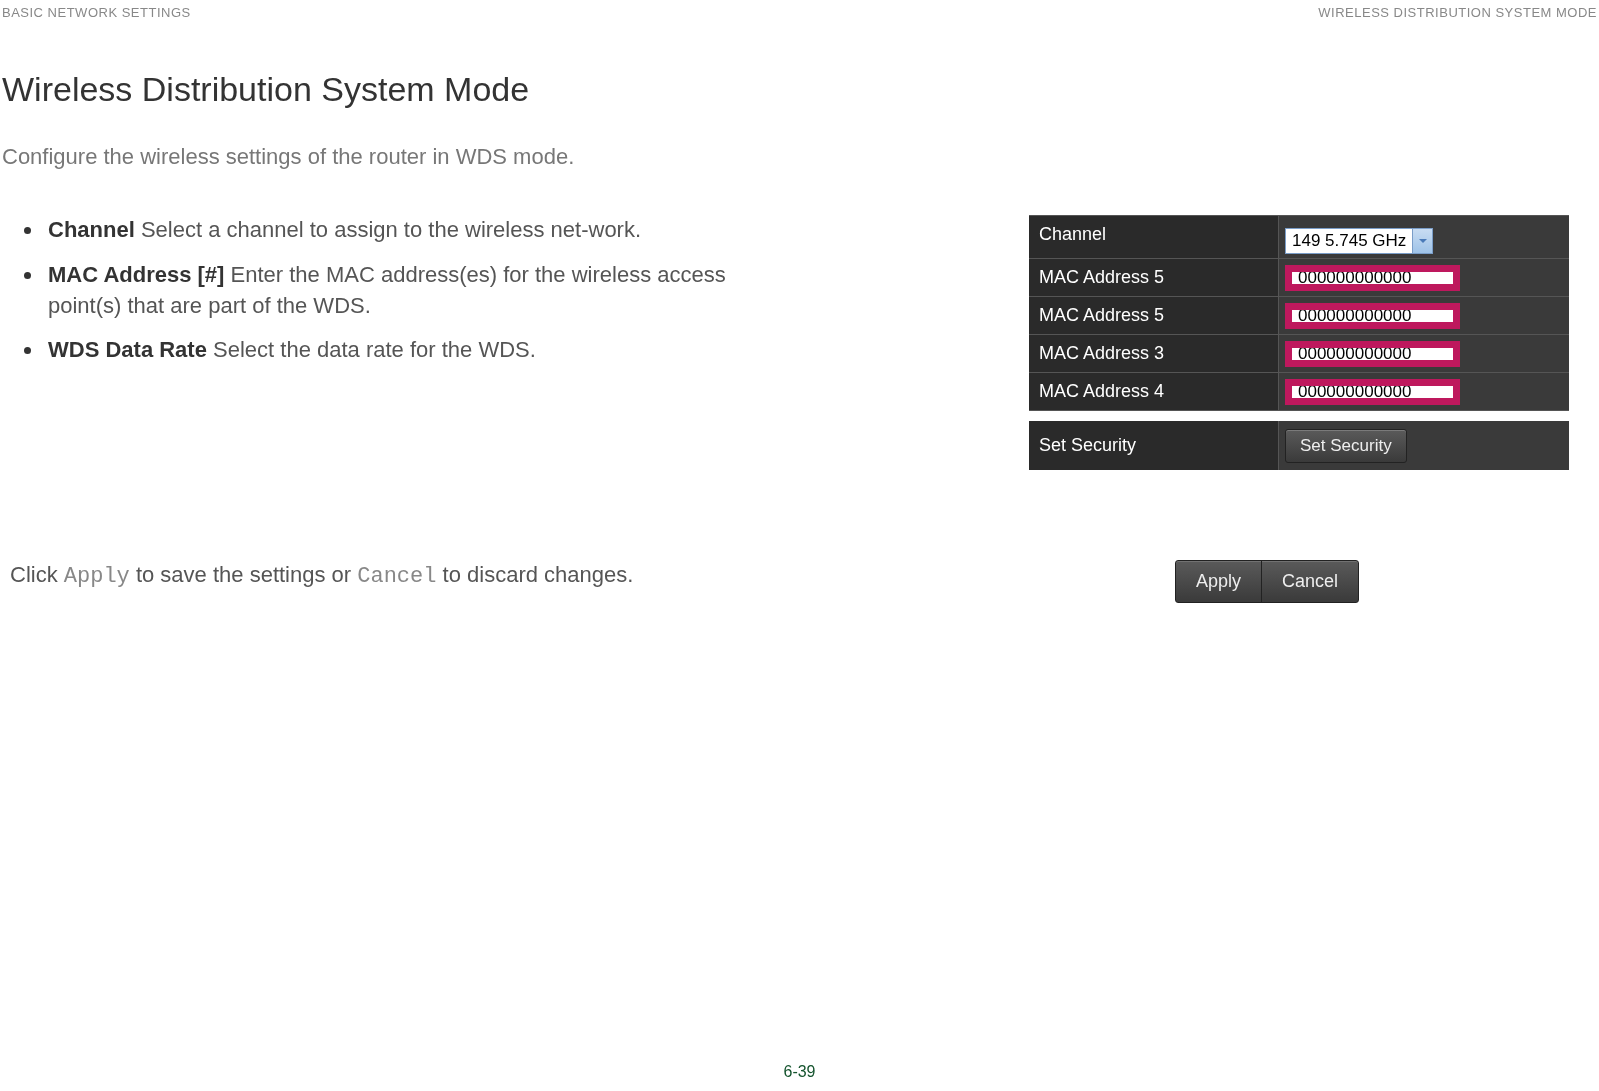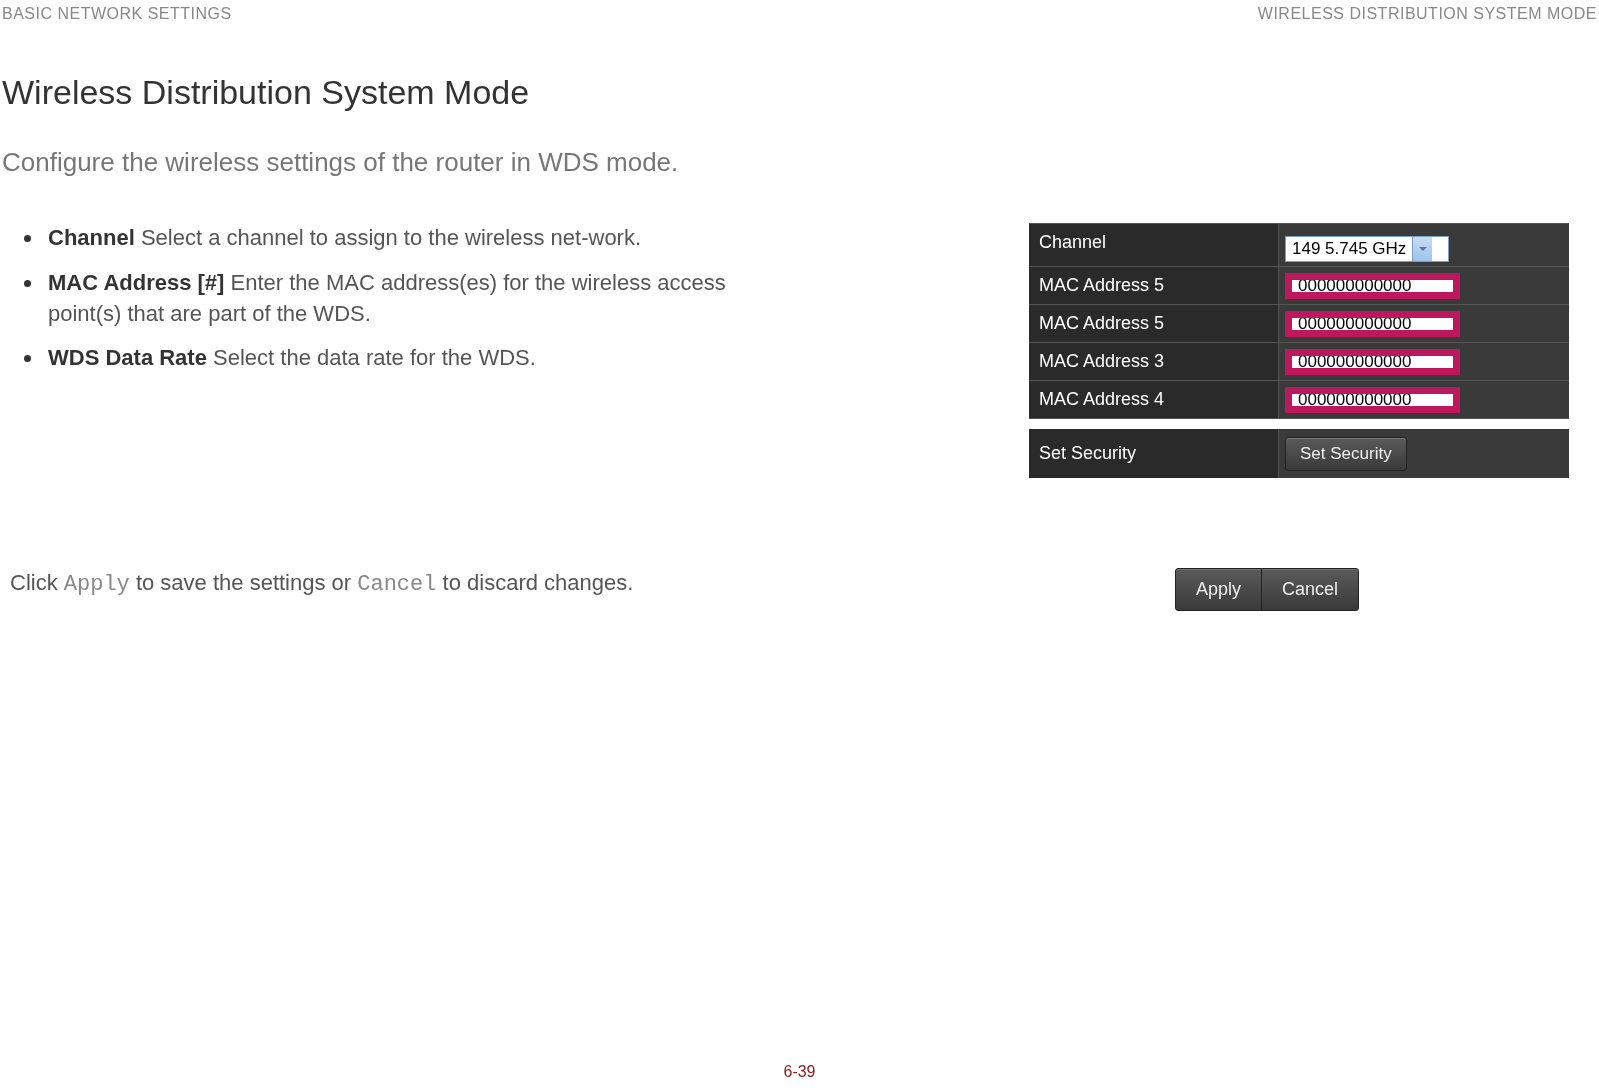--- a/index.html
+++ b/index.html
@@ -13,34 +13,34 @@
       color: #333;
       width: 1599px;
       height: 1091px;
       position: relative;
       padding: 0;
     }
     .header-row {
       display: flex;
       justify-content: space-between;
       padding: 5px 2px 0 2px;
-      font-size: 16px;
+      font-size: 13px;
       color: #888;
       font-variant: small-caps;
       letter-spacing: 0.5px;
     }
     .page-title {
       font-size: 34px;
       font-weight: 400;
       color: #333;
       margin: 50px 0 0 2px;
       font-family: "Trebuchet MS", Verdana, sans-serif;
     }
     .intro {
-      font-size: 26px;
+      font-size: 22px;
       color: #777;
       margin: 35px 0 0 2px;
     }
     .content-row {
       display: flex;
       margin-top: 45px;
       padding-left: 2px;
     }
     .left-col {
       width: 740px;
@@ -110,21 +110,21 @@
       background: #3a3a3a;
     }
     .dropdown {
       background: #fff;
       border: 1px solid #7a9dc8;
       display: inline-flex;
       align-items: center;
       font-size: 17px;
       color: #000;
       height: 26px;
-      padding: 0 16px 0 6px;
+      padding: 0 0 0 6px;
       margin-top: 8px;
     }
     .dropdown-text {
       padding-right: 6px;
     }
     .dropdown-arrow {
       background: linear-gradient(#c8dcf2, #9fc3e8);
       border-left: 1px solid #7a9dc8;
       width: 20px;
       height: 100%;
@@ -201,21 +201,21 @@
     }
     .btn-group .grp-btn:first-child {
       border-right: 1px solid #222;
     }
     .page-number {
       position: absolute;
       bottom: 10px;
       left: 50%;
       transform: translateX(-50%);
       font-size: 16px;
-      color: #7f1d1d;
+      color: #14532d;
     }
   </style>
 </head>
 <body>
 
 <div class="header-row">
   <span>BASIC NETWORK SETTINGS</span>
   <span>WIRELESS DISTRIBUTION SYSTEM MODE</span>
 </div>
 

